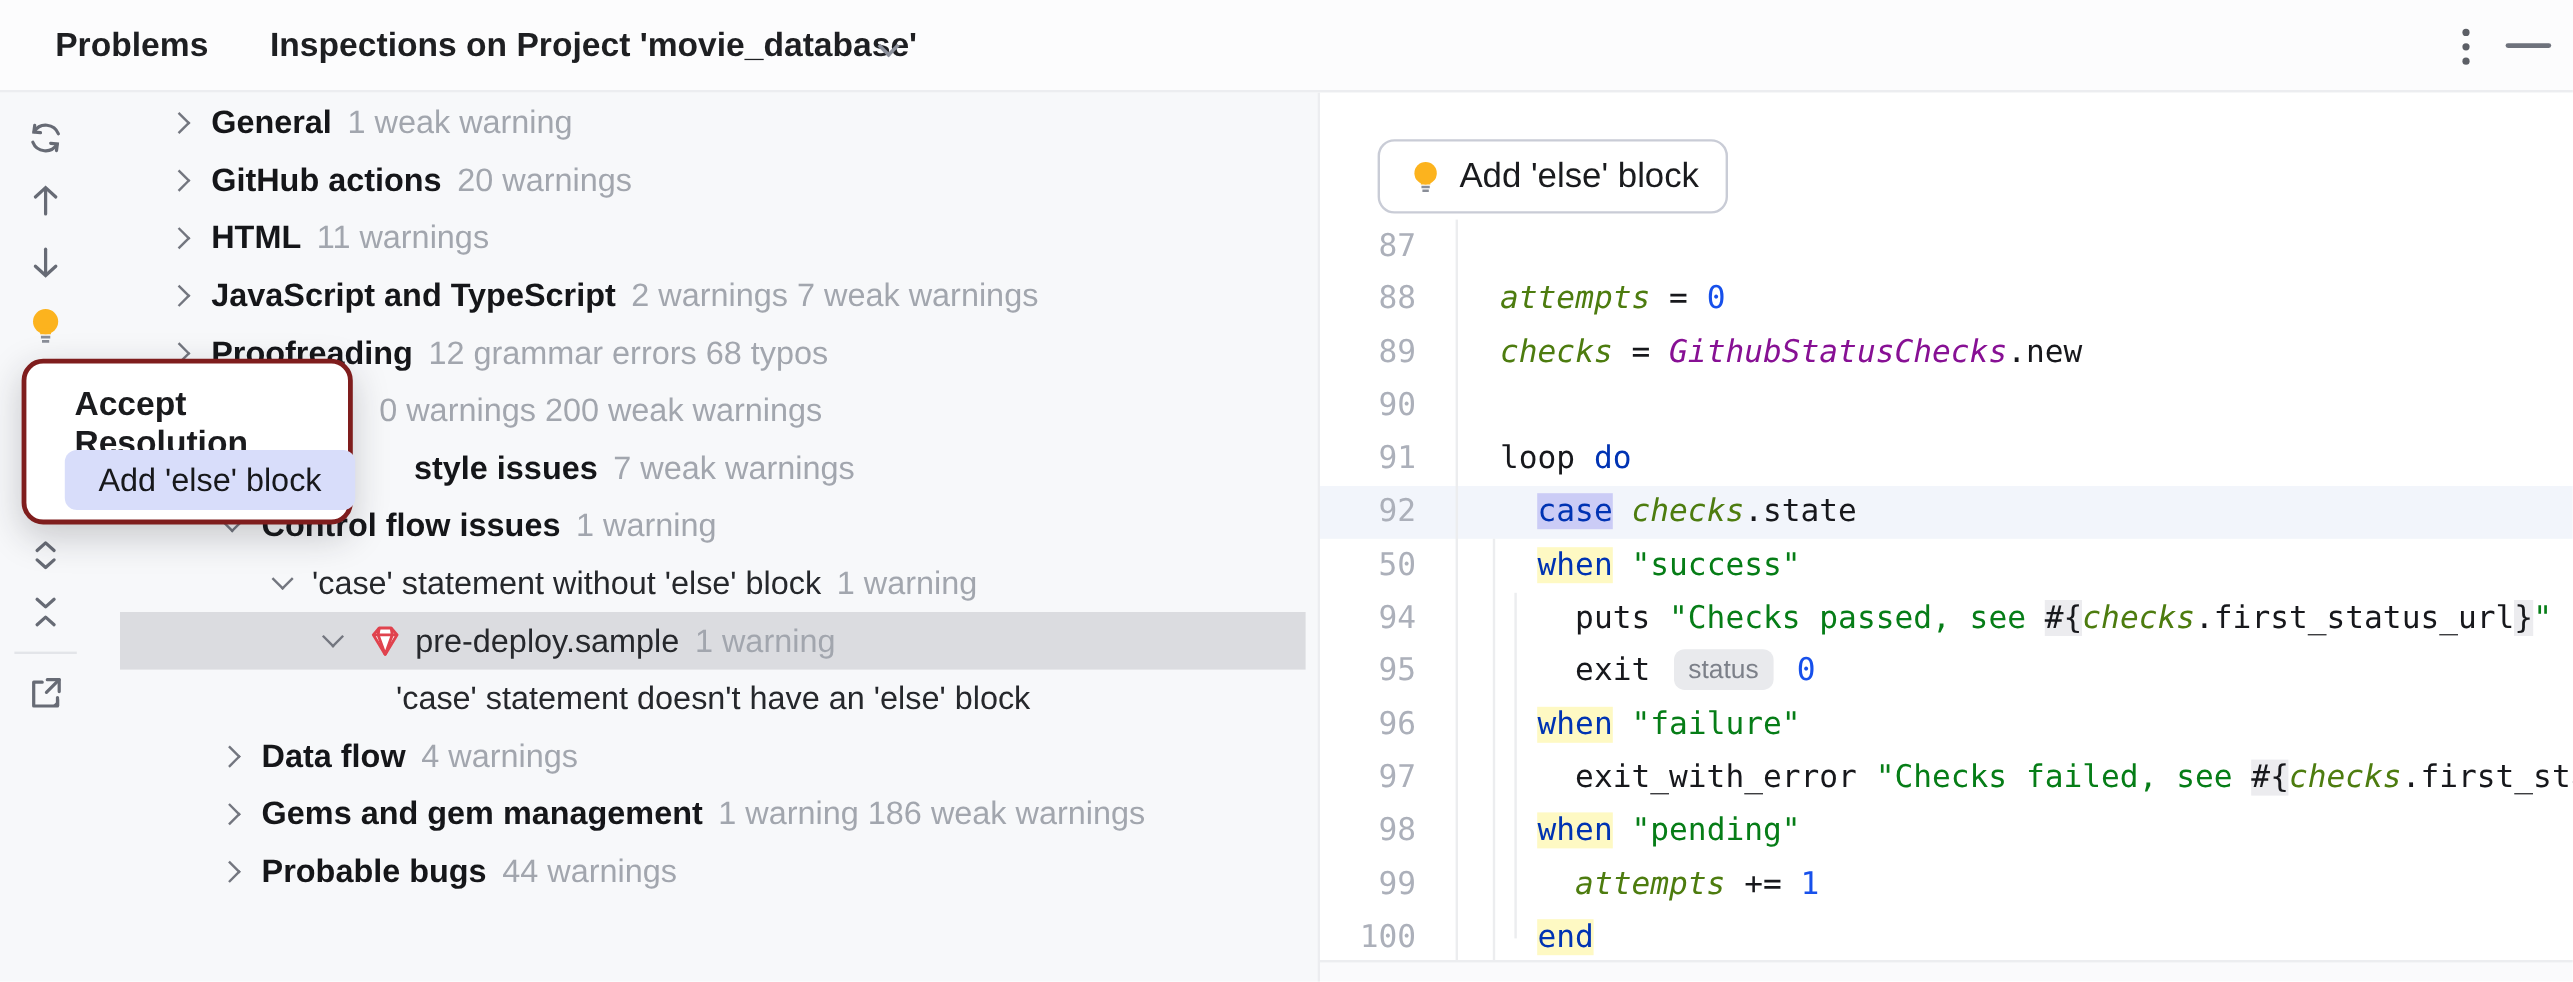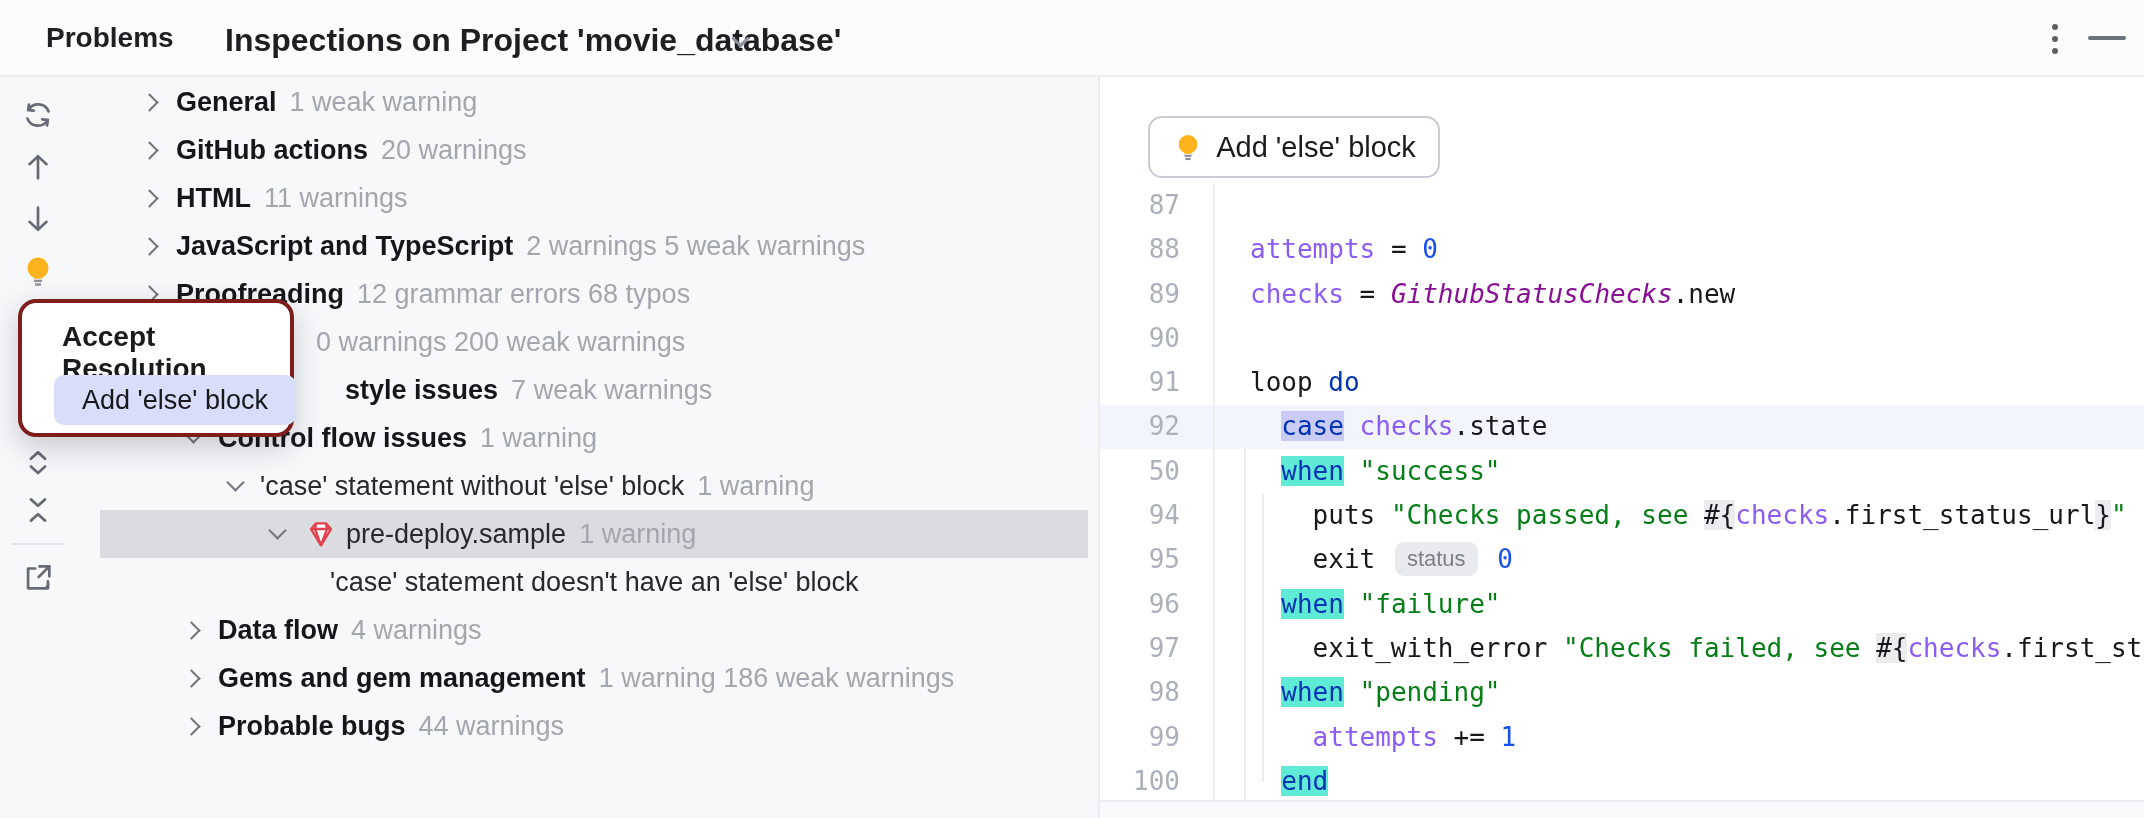--- a/index.html
+++ b/index.html
@@ -4,21 +4,21 @@
 <style>
   * { margin:0; padding:0; box-sizing:border-box; }
   html,body { width:2144px; height:818px; overflow:hidden; background:#fff;
     font-family:"Liberation Sans", sans-serif; -webkit-font-smoothing:antialiased; }
   .stage { position:absolute; left:0; top:0; width:2144px; height:818px; }
 
   
   .header { position:absolute; left:0; top:0; width:2144px; height:77px;
     background:#FCFCFD; border-bottom:2px solid #ECEDF0; z-index:5; }
   .hdr-problems { position:absolute; left:46px; top:22px; font-size:28px; font-weight:700; color:#1E1F22;text-align:center; }
-  .hdr-tab { position:absolute; left:225px; top:22px; font-size:32px; font-weight:600; color:#1E1F22; cursor:default; }
+  .hdr-tab { position:absolute; left:225px; top:22px; font-size:28px; font-weight:600; color:#1E1F22; cursor:default; }
   .tab-chev { position:absolute; left:734px; top:32px; width:13px; height:13px;
     border-right:3px solid #8E929D; border-bottom:3px solid #8E929D; transform:rotate(45deg); }
   .kebab { position:absolute; left:2040px; top:23px; width:30px; height:32px;
     display:flex; flex-direction:column; align-items:center; justify-content:center; gap:6px; cursor:pointer; }
   .kebab i { width:6px; height:6px; border-radius:50%; background:#5C5F66; }
   .minimize { position:absolute; left:2088px; top:36px; width:38px; height:4px; background:#6E727C; border-radius:2px; cursor:pointer; }
 
   
   .left-panel { position:absolute; left:0; top:77px; width:1098px; height:741px; background:#F7F8FA; }
   .vsep { position:absolute; left:1098px; top:77px; width:2px; height:741px; background:#ECEDF0; }
@@ -62,27 +62,27 @@
   .cur-line { position:absolute; left:0; top:222px; width:1044px; height:44px; background:#F2F5FB; }
   .gutter { position:absolute; left:0; top:0; width:80px; }
   .gutter .no { height:44.3px; line-height:44.3px; text-align:right;
     font-family:"DejaVu Sans Mono", monospace; font-size:26px; color:#ACB0BA; }
   .gutter-sep { position:absolute; left:113px; top:0; width:2px; height:617px; background:#ECEDEF; }
   .iguide { position:absolute; width:2px; background:#ECEDEF; }
   .code { position:absolute; left:150px; top:0; width:894px; }
   .code .cl { height:44.3px; line-height:44.3px; white-space:pre;
     font-family:"DejaVu Sans Mono", monospace; font-size:26px; color:#17181C; }
   .k { color:#0033B3; }
-  .v { color:#8b5cf6; }
+  .v { color:#4d7c0f; font-style:italic; }
   .c { color:#871094; font-style:italic; }
   .s { color:#067D17; }
   .n { color:#1750EB; }
   .ib { background:#ECECEF; }
   .hlc { background:#CBCCF6; }
-  .hlw { background:#5eead4; }
+  .hlw { background:#fef9c3; }
   .inlay { display:inline-block; background:#E9EAED; color:#7C8089; border-radius:9px;
     font-family:"Liberation Sans", sans-serif; font-size:22px; line-height:34px; height:34px;
     padding:0 12px; vertical-align:middle; margin:0 4px 4px 4px; }
   .bottom-strip { position:absolute; left:0; top:723px; width:1044px; height:18px;
     background:#FAFAFC; border-top:2px solid #ECEDF0; }
 </style>
 </head>
 <body>
 
 <div class="stage">
@@ -166,21 +166,21 @@
         <span class="cnt">20 warnings</span>
       </div>
       <div class="trow" style="top: 106px; padding-left: 40px;">
         <span class="chev r"></span>
         <span class="lbl b">HTML</span>
         <span class="cnt">11 warnings</span>
       </div>
       <div class="trow" style="top: 154px; padding-left: 40px;">
         <span class="chev r"></span>
         <span class="lbl b">JavaScript and TypeScript</span>
-        <span class="cnt">2 warnings 5 weak warnings</span>
+        <span class="cnt">2 warnings 7 weak warnings</span>
       </div>
       <div class="trow" style="top: 202px; padding-left: 40px;">
         <span class="chev r"></span>
         <span class="lbl b">Proofreading</span>
         <span class="cnt">12 grammar errors 68 typos</span>
       </div>
       <div class="trow" style="top: 250px; padding-left: 203px;">
         <span class="lbl"></span>
         <span class="cnt">0 warnings 200 weak warnings</span>
       </div>

